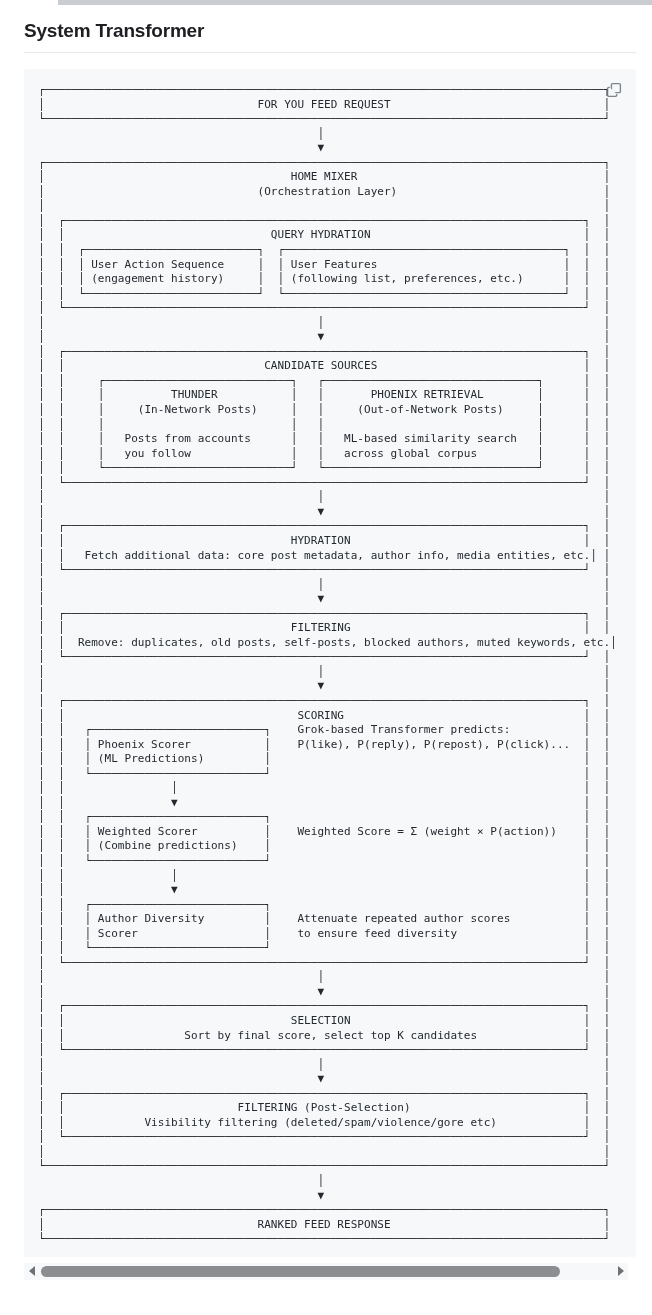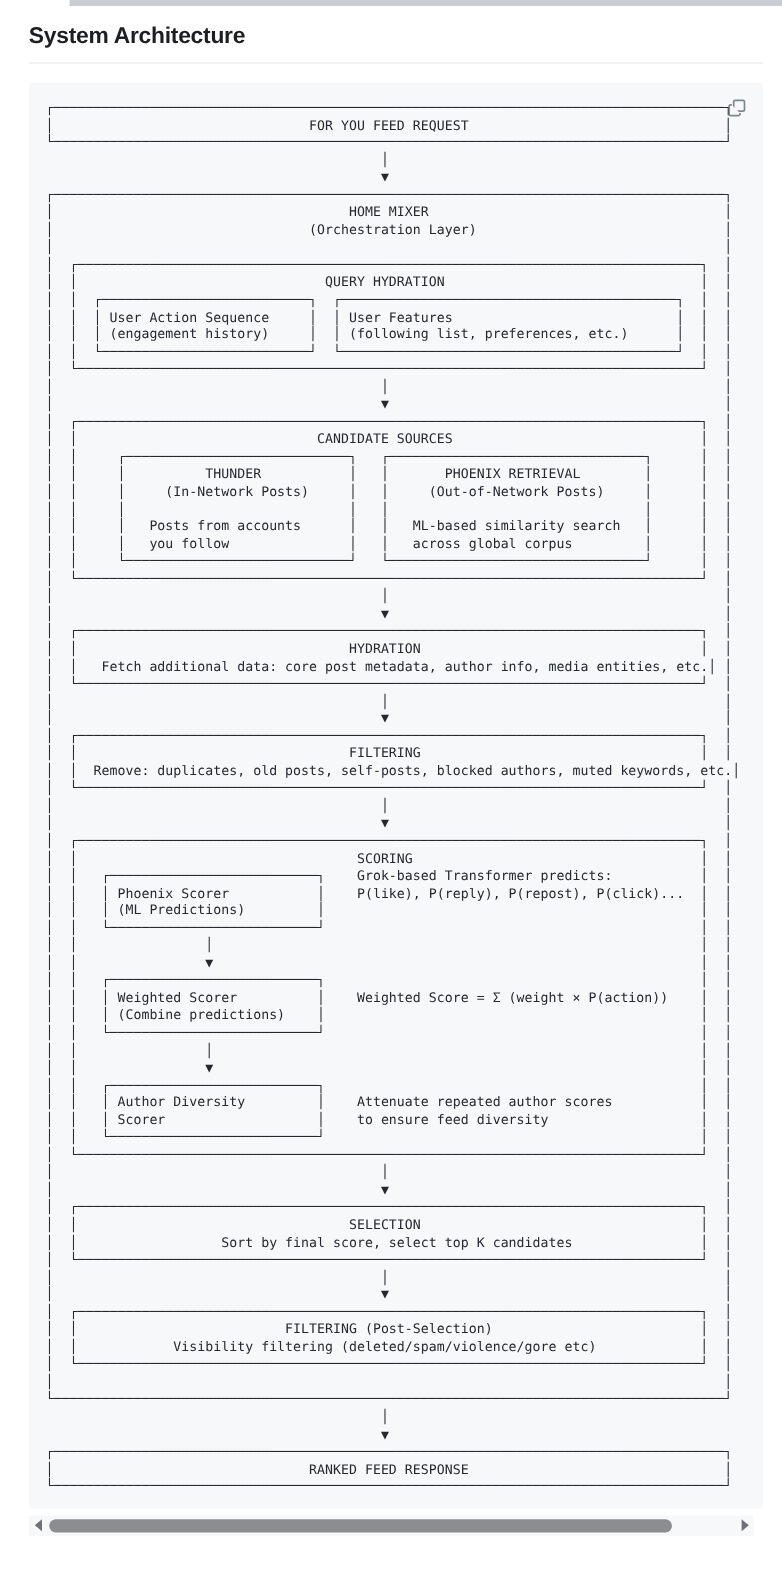--- a/index.html
+++ b/index.html
@@ -127,21 +127,21 @@
     border-radius: 6px;
   }
 </style>
 </head>
 <body>
 
 <div class="top-strip" style="background: rgb(201, 204, 209);"></div>
 
 <div class="page">
 
-  <h1 class="page-title">System Architecture</h1>
+  <h1 class="page-title">System Transformer</h1>
 
   <div class="title-rule"></div>
 
   <div class="code-wrap" style="background: rgb(246, 248, 250);">
 
     <button class="copy-btn" title="Copy">
       <svg width="18" height="18" viewBox="0 0 18 18" fill="none" xmlns="http://www.w3.org/2000/svg" aria-hidden="true">
         <rect x="6.4" y="2.6" width="9" height="9" rx="1.2" stroke="#57606a" stroke-width="1.4" fill="#f6f8fa"></rect>
         <path d="M11.6 13.1v1.1a1.2 1.2 0 0 1-1.2 1.2H3.8a1.2 1.2 0 0 1-1.2-1.2V7.6a1.2 1.2 0 0 1 1.2-1.2h1.1" stroke="#57606a" stroke-width="1.4" fill="#f6f8fa" stroke-linejoin="round"></path>
       </svg>

